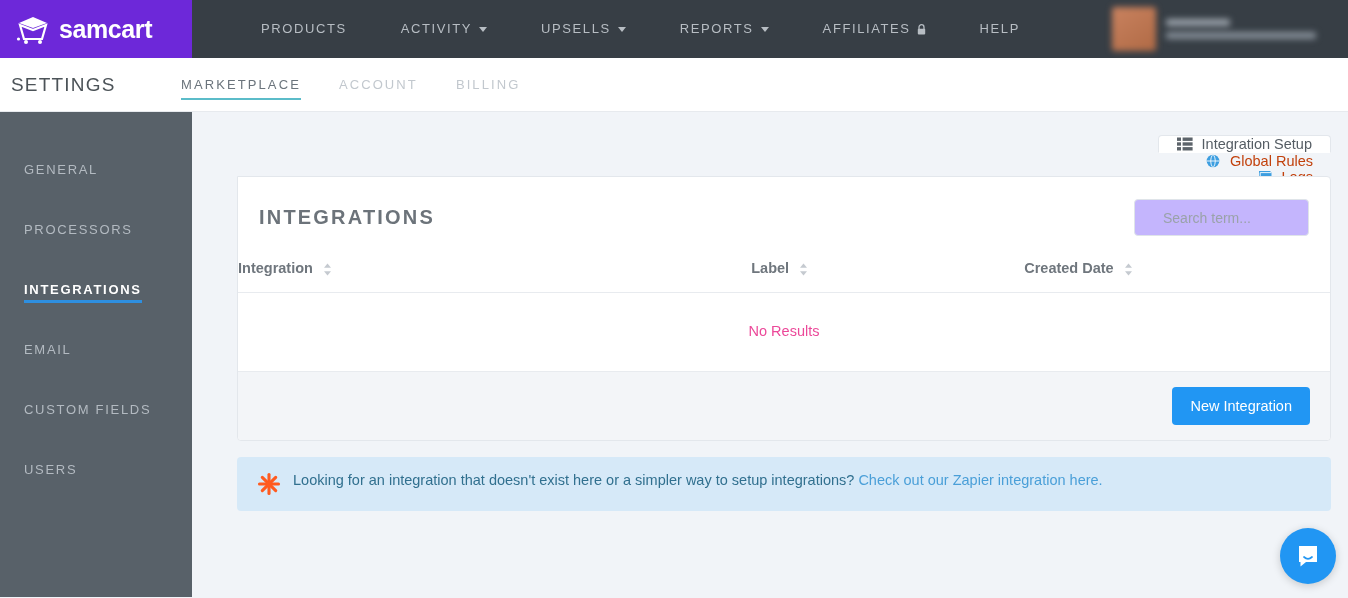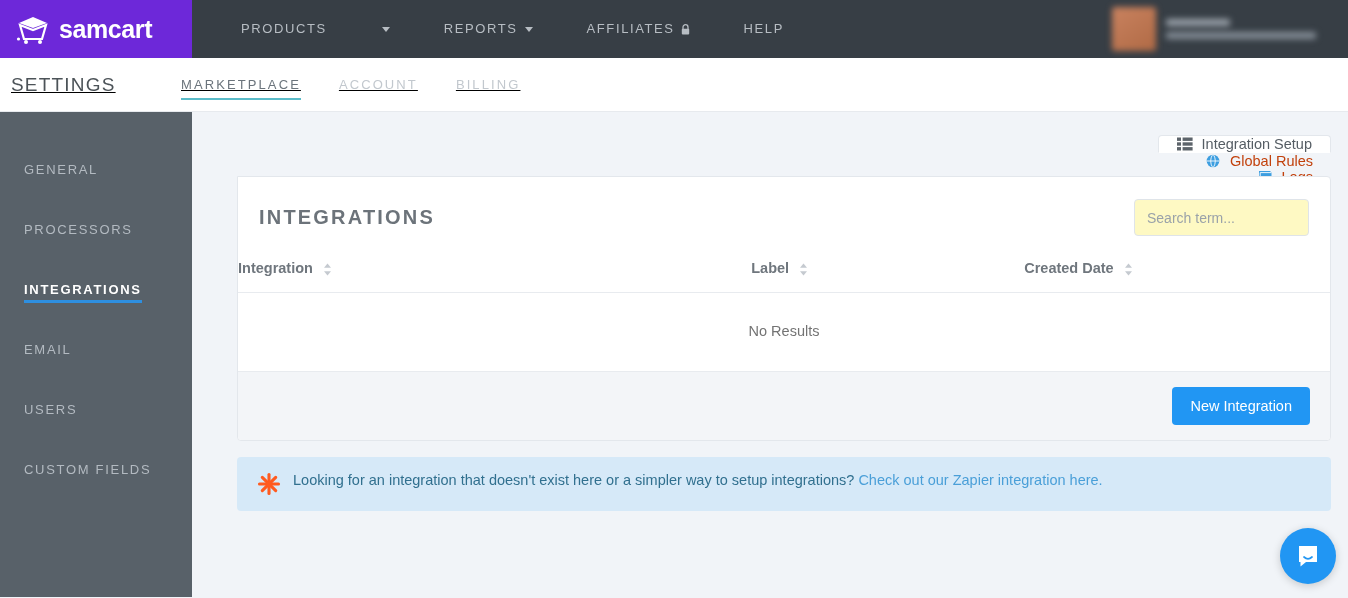--- a/index.html
+++ b/index.html
@@ -23,20 +23,21 @@
     padding-left: 16px;
   }
   .brand-logo { width: 34px; height: 30px; flex: 0 0 auto; }
   .brand-name {
     color: #ffffff; font-size: 25px; font-weight: bold;
     letter-spacing: -0.4px;
   }
   .mainnav {
     display: flex; align-items: center; gap: 12px;
     padding-left: 28px;
+    margin-left: 20px;
   }
   .navitem {
     color: #b7bdc3; font-size: 13px; letter-spacing: 1.6px;
     padding: 0 21px; line-height: 58px;
     display: flex; align-items: center; gap: 6px;
     cursor: pointer; white-space: nowrap;
   }
   .caret {
     width: 0; height: 0; display: inline-block;
     border-left: 4px solid transparent;
@@ -59,21 +60,20 @@
   }
   .userlines { display: flex; flex-direction: column; gap: 6px; filter: blur(3.2px); }
   .uline1 { height: 7px; width: 64px; background: #9aa2aa; border-radius: 2px; }
   .uline2 { height: 7px; width: 150px; background: #848d96; border-radius: 2px; }
 
   
   .subheader {
     height: 54px; background: #ffffff;
     display: flex; align-items: center;
     border-bottom: 1px solid #e7eaee;
-    text-decoration: underline;
   }
   .settings-title {
     color: #4c5358; font-size: 19px; letter-spacing: 1.2px;
     padding-left: 11px; width: 181px;
   }
   .subtabs { display: flex; align-items: center; gap: 4px; }
   .subtab {
     color: #c2c8ce; font-size: 13px; letter-spacing: 2.1px;
     padding: 6px 24px 7px 0; margin-right: 10px;
     cursor: pointer; position: relative;
@@ -132,41 +132,41 @@
   .card-head {
     display: flex; align-items: center; justify-content: space-between;
     padding: 22px 21px 18px 21px;
   }
   .card-title {
     color: #6c737a; font-size: 20px; letter-spacing: 2.2px;
   }
   .search-input {
     width: 175px; height: 37px;
     border: 1px solid #dfe4e9; border-radius: 4px;
-    padding: 0 12px; font-size: 14px; color: #5d656c;
+    padding: 0 28px; font-size: 14px; color: #5d656c;
     font-family: "Liberation Sans", sans-serif;
-    background: #fef9c3; outline: none;
+    background: #c4b5fd; outline: none;
   }
   .search-input::placeholder { color: #9aa2a9; }
 
   table { width: 100%; border-collapse: collapse; }
   thead th {
     text-align: left; font-size: 14.5px; color: #6f767d;
     font-weight: bold; padding: 6px 0 16px 0;
     border-bottom: 1px solid #e8ebef;
   }
   thead th:nth-child(1) { width: 47%; }
   thead th:nth-child(2) { width: 25%; }
   thead th:nth-child(3) { width: 28%; margin-left: 42px; }
   .sorter {
     display: inline-block; margin-left: 6px;
     vertical-align: middle; width: 9px; height: 13px;
   }
   .noresults {
-    text-align: center; color: #737373; font-size: 14.5px;
+    text-align: center; color: #ec4899; font-size: 14.5px;
     padding: 30px 0 32px 0;
     border-bottom: 1px solid #e8ebef;
   }
   .card-foot {
     background: #f3f5f8; padding: 15px 20px;
     display: flex; justify-content: flex-end;
     border-radius: 0 0 4px 4px;
   }
   .btn-primary {
     background: #2196f3; color: #ffffff;
@@ -208,20 +208,25 @@
       <circle cx="2.5" cy="25" r="1.6" fill="#ffffff"></circle>
     </svg>
     <div class="brand-name">samcart</div>
   </div>
 
   <nav class="mainnav">
     <div class="navitem">
       <span>PRODUCTS</span>
     </div>
     <div class="navitem">
+      <span>ACTIVITY</span>
+      <i class="caret"></i>
+    </div>
+    <div class="navitem">
+      <span>UPSELLS</span>
       <i class="caret"></i>
     </div>
     <div class="navitem">
       <span>REPORTS</span>
       <i class="caret"></i>
     </div>
     <div class="navitem">
       <span>AFFILIATES</span>
       <svg class="lock-icon" viewBox="0 0 9 11">
         <path d="M2 5 V3.2 A2.5 2.5 0 0 1 7 3.2 V5" fill="none" stroke="#b7bdc3" stroke-width="1.3"></path>
@@ -260,24 +265,24 @@
     <div class="side-item">
       <span>PROCESSORS</span>
     </div>
     <div class="side-item active">
       <span>INTEGRATIONS</span>
     </div>
     <div class="side-item">
       <span>EMAIL</span>
     </div>
     <div class="side-item">
+      <span>CUSTOM FIELDS</span>
+    </div>
+    <div class="side-item">
       <span>USERS</span>
-    </div>
-    <div class="side-item">
-      <span>CUSTOM FIELDS</span>
     </div>
   </aside>
 
   <main class="content">
 
     <div class="tabstrip">
       <div class="tab active">
         <svg class="tab-icon" viewBox="0 0 16 14">
           <rect x="0" y="0.5" width="4" height="3.4" fill="#5d646b"></rect>
           <rect x="0" y="5.3" width="4" height="3.4" fill="#5d646b"></rect>

